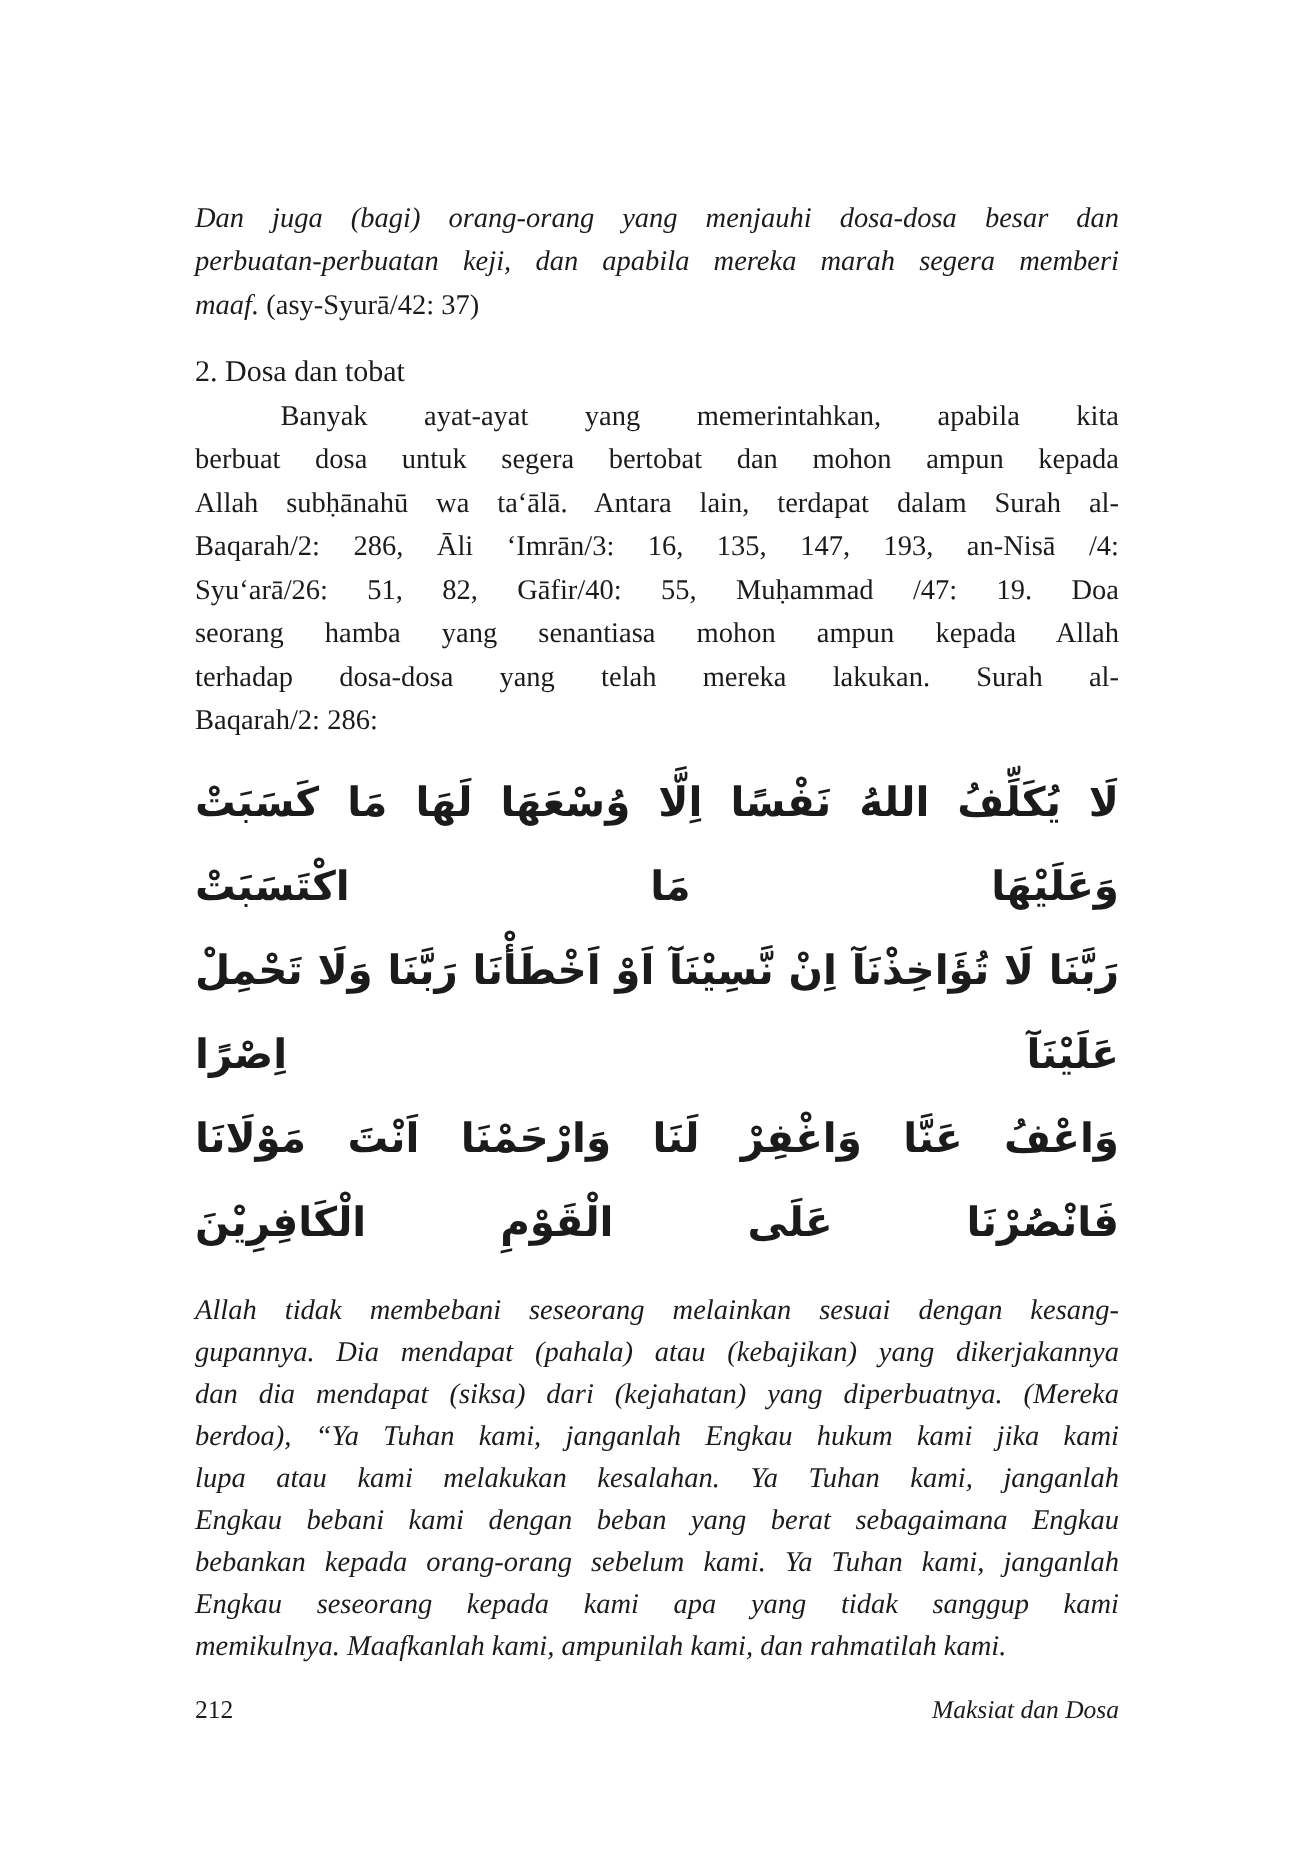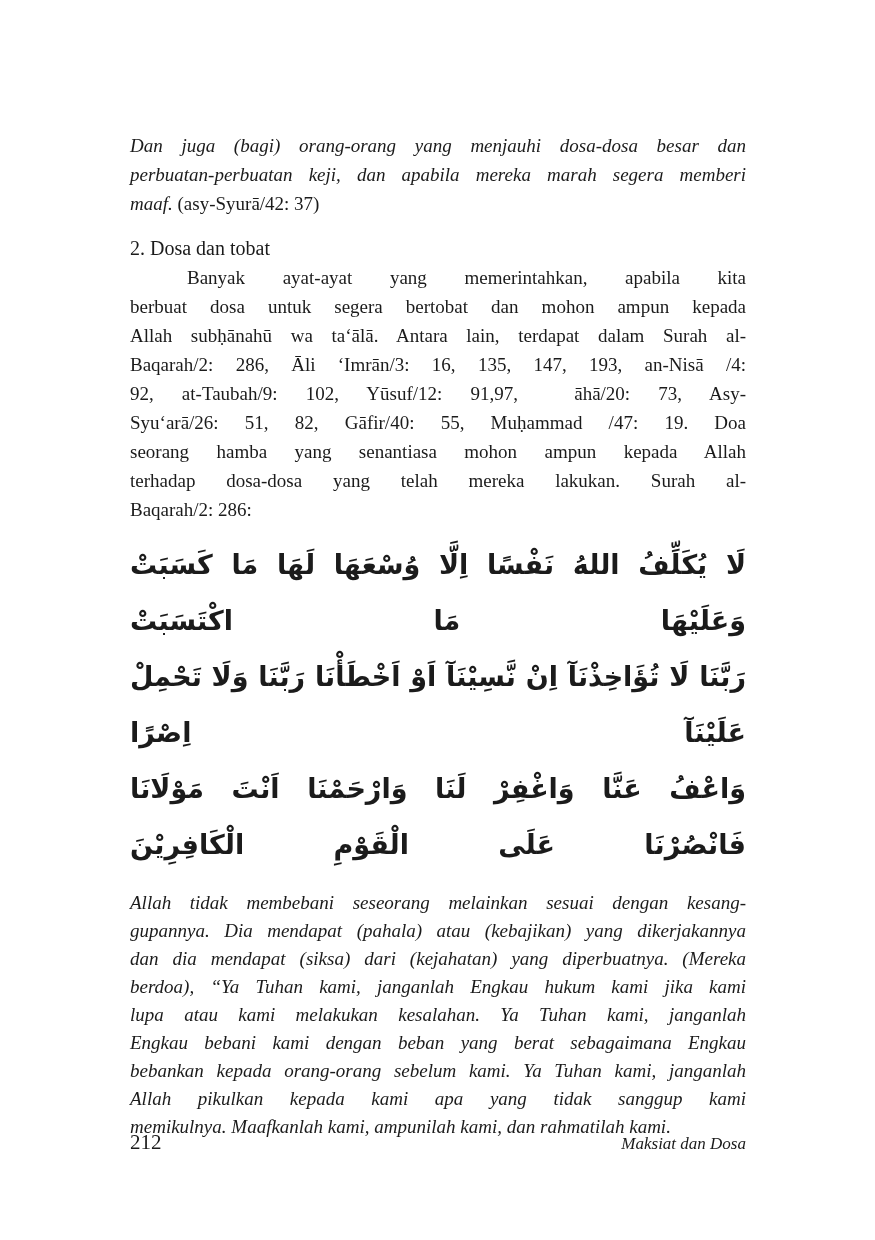--- a/index.html
+++ b/index.html
@@ -76,21 +76,21 @@
   .footer {
     position: absolute;
     left: 130px;
     top: 1130px;
     width: 616px;
     display: flex;
     justify-content: space-between;
     align-items: baseline;
   }
   .page-number {
-    font-size: 21px;
+    font-size: 17px;
     font-style: normal;
   }
   .running-title {
     font-size: 17px;
     font-style: italic;
   }
 </style>
 </head>
 <body>
 
@@ -102,42 +102,41 @@
       <div class="tline"><span class="seg-i">maaf. </span><span class="seg-r">(asy-Syurā/42: 37)</span></div>
     </div>
 
   <div class="heading">2. Dosa dan tobat</div>
 
   <div class="para jblock">
       <div class="tline">Banyak ayat-ayat yang memerintahkan, apabila kita</div>
       <div class="tline">berbuat dosa untuk segera bertobat dan mohon ampun kepada</div>
       <div class="tline"><span class="seg-r">Allah </span><span class="seg-i">subḥānahū wa ta‘ālā</span><span class="seg-r">. Antara lain, terdapat dalam Surah al-</span></div>
       <div class="tline">Baqarah/2: 286, Āli ‘Imrān/3: 16, 135, 147, 193, an-Nisā /4:</div>
-      <div class="tline">92, at-Taubah/9: 102, Yūsuf/12: 91,97,&nbsp; āhā/20: 73, Asy-</div>
       <div class="tline">Syu‘arā/26: 51, 82, Gāfir/40: 55, Muḥammad /47: 19. Doa</div>
       <div class="tline">seorang hamba yang senantiasa mohon ampun kepada Allah</div>
       <div class="tline">terhadap dosa-dosa yang telah mereka lakukan. Surah al-</div>
       <div class="tline">Baqarah/2: 286:</div>
     </div>
 
   <div class="arabic">
       <div class="tline">لَا يُكَلِّفُ اللهُ نَفْسًا اِلَّا وُسْعَهَا لَهَا مَا كَسَبَتْ وَعَلَيْهَا مَا اكْتَسَبَتْ</div>
       <div class="tline">رَبَّنَا لَا تُؤَاخِذْنَآ اِنْ نَّسِيْنَآ اَوْ اَخْطَأْنَا رَبَّنَا وَلَا تَحْمِلْ عَلَيْنَآ اِصْرًا</div>
       <div class="tline">وَاعْفُ عَنَّا وَاغْفِرْ لَنَا وَارْحَمْنَا اَنْتَ مَوْلَانَا فَانْصُرْنَا عَلَى الْقَوْمِ الْكَافِرِيْنَ</div>
     </div>
 
   <div class="translation jblock">
       <div class="tline">Allah tidak membebani seseorang melainkan sesuai dengan kesang-</div>
       <div class="tline">gupannya. Dia mendapat (pahala) atau (kebajikan) yang dikerjakannya</div>
       <div class="tline">dan dia mendapat (siksa) dari (kejahatan) yang diperbuatnya. (Mereka</div>
       <div class="tline">berdoa), “Ya Tuhan kami, janganlah Engkau hukum kami jika kami</div>
       <div class="tline">lupa atau kami melakukan kesalahan. Ya Tuhan kami, janganlah</div>
       <div class="tline">Engkau bebani kami dengan beban yang berat sebagaimana Engkau</div>
       <div class="tline">bebankan kepada orang-orang sebelum kami. Ya Tuhan kami, janganlah</div>
-      <div class="tline">Allah pikulkan kepada kami apa yang tidak sanggup kami</div>
+      <div class="tline">Engkau seseorang kepada kami apa yang tidak sanggup kami</div>
       <div class="tline">memikulnya. Maafkanlah kami, ampunilah kami, dan rahmatilah kami.</div>
     </div>
 
 </div>
 
 <div class="footer">
   <span class="page-number">212</span>
   <span class="running-title">Maksiat dan Dosa</span>
 </div>
 

